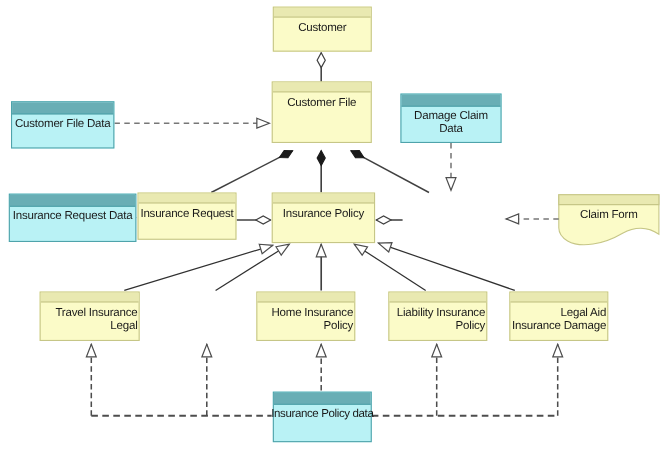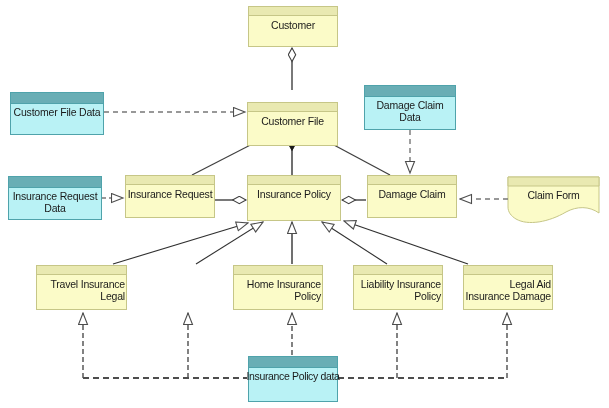--- a/index.html
+++ b/index.html
@@ -91,47 +91,44 @@
     <line x1="188" y1="378" x2="188" y2="313" stroke="var(--line-real)" stroke-width="1.4" stroke-dasharray="5 3" marker-end="url(#tri)"></line>
     <line x1="292" y1="355" x2="292" y2="313" stroke="var(--line-real)" stroke-width="1.4" stroke-dasharray="5 3" marker-end="url(#tri)"></line>
     <line x1="397" y1="378" x2="397" y2="313" stroke="var(--line-real)" stroke-width="1.4" stroke-dasharray="5 3" marker-end="url(#tri)"></line>
     <line x1="507" y1="378" x2="507" y2="313" stroke="var(--line-real)" stroke-width="1.4" stroke-dasharray="5 3" marker-end="url(#tri)"></line>
   </svg>
 
   <div class="node biz" style="left:248px;top:6px;width:90px;height:41px">
     <span class="lbl">Customer</span>
   </div>
 
-  <div class="node biz" style="left:247px;top:102px;width:91px;height:44px">
+  <div class="node biz" style="left:247px;top:74px;width:91px;height:56px">
     <span class="lbl">Customer File</span>
   </div>
 
   <div class="node dat" style="left:364px;top:85px;width:92px;height:45px">
     <span class="lbl">Damage Claim Data</span>
   </div>
 
   <div class="node dat" style="left:10px;top:92px;width:94px;height:43px">
     <span class="lbl">Customer File Data</span>
   </div>
 
-  <div class="node dat" style="left:8px;top:176px;width:94px;height:44px">
+  <div class="node dat" style="left:8px;top:176px;width:116px;height:44px">
     <span class="lbl">Insurance Request Data</span>
   </div>
 
   <div class="node biz" style="left:125px;top:175px;width:90px;height:43px">
     <span class="lbl">Insurance Request</span>
   </div>
 
   <div class="node biz" style="left:247px;top:175px;width:94px;height:46px">
     <span class="lbl">Insurance Policy</span>
   </div>
 
-  <div class="node biz" style="left:367px;top:175px;width:90px;height:43px">
-    <span class="lbl">Damage Claim</span>
-  </div>
 
   <div class="node rep" style="left:508px;top:177px;width:91px;height:40px">
     <span class="lbl">Claim Form</span>
   </div>
 
   <div class="node biz" style="left:36px;top:265px;width:91px;height:45px">
     <span class="lbl">Travel Insurance Legal</span>
   </div>
 
 

